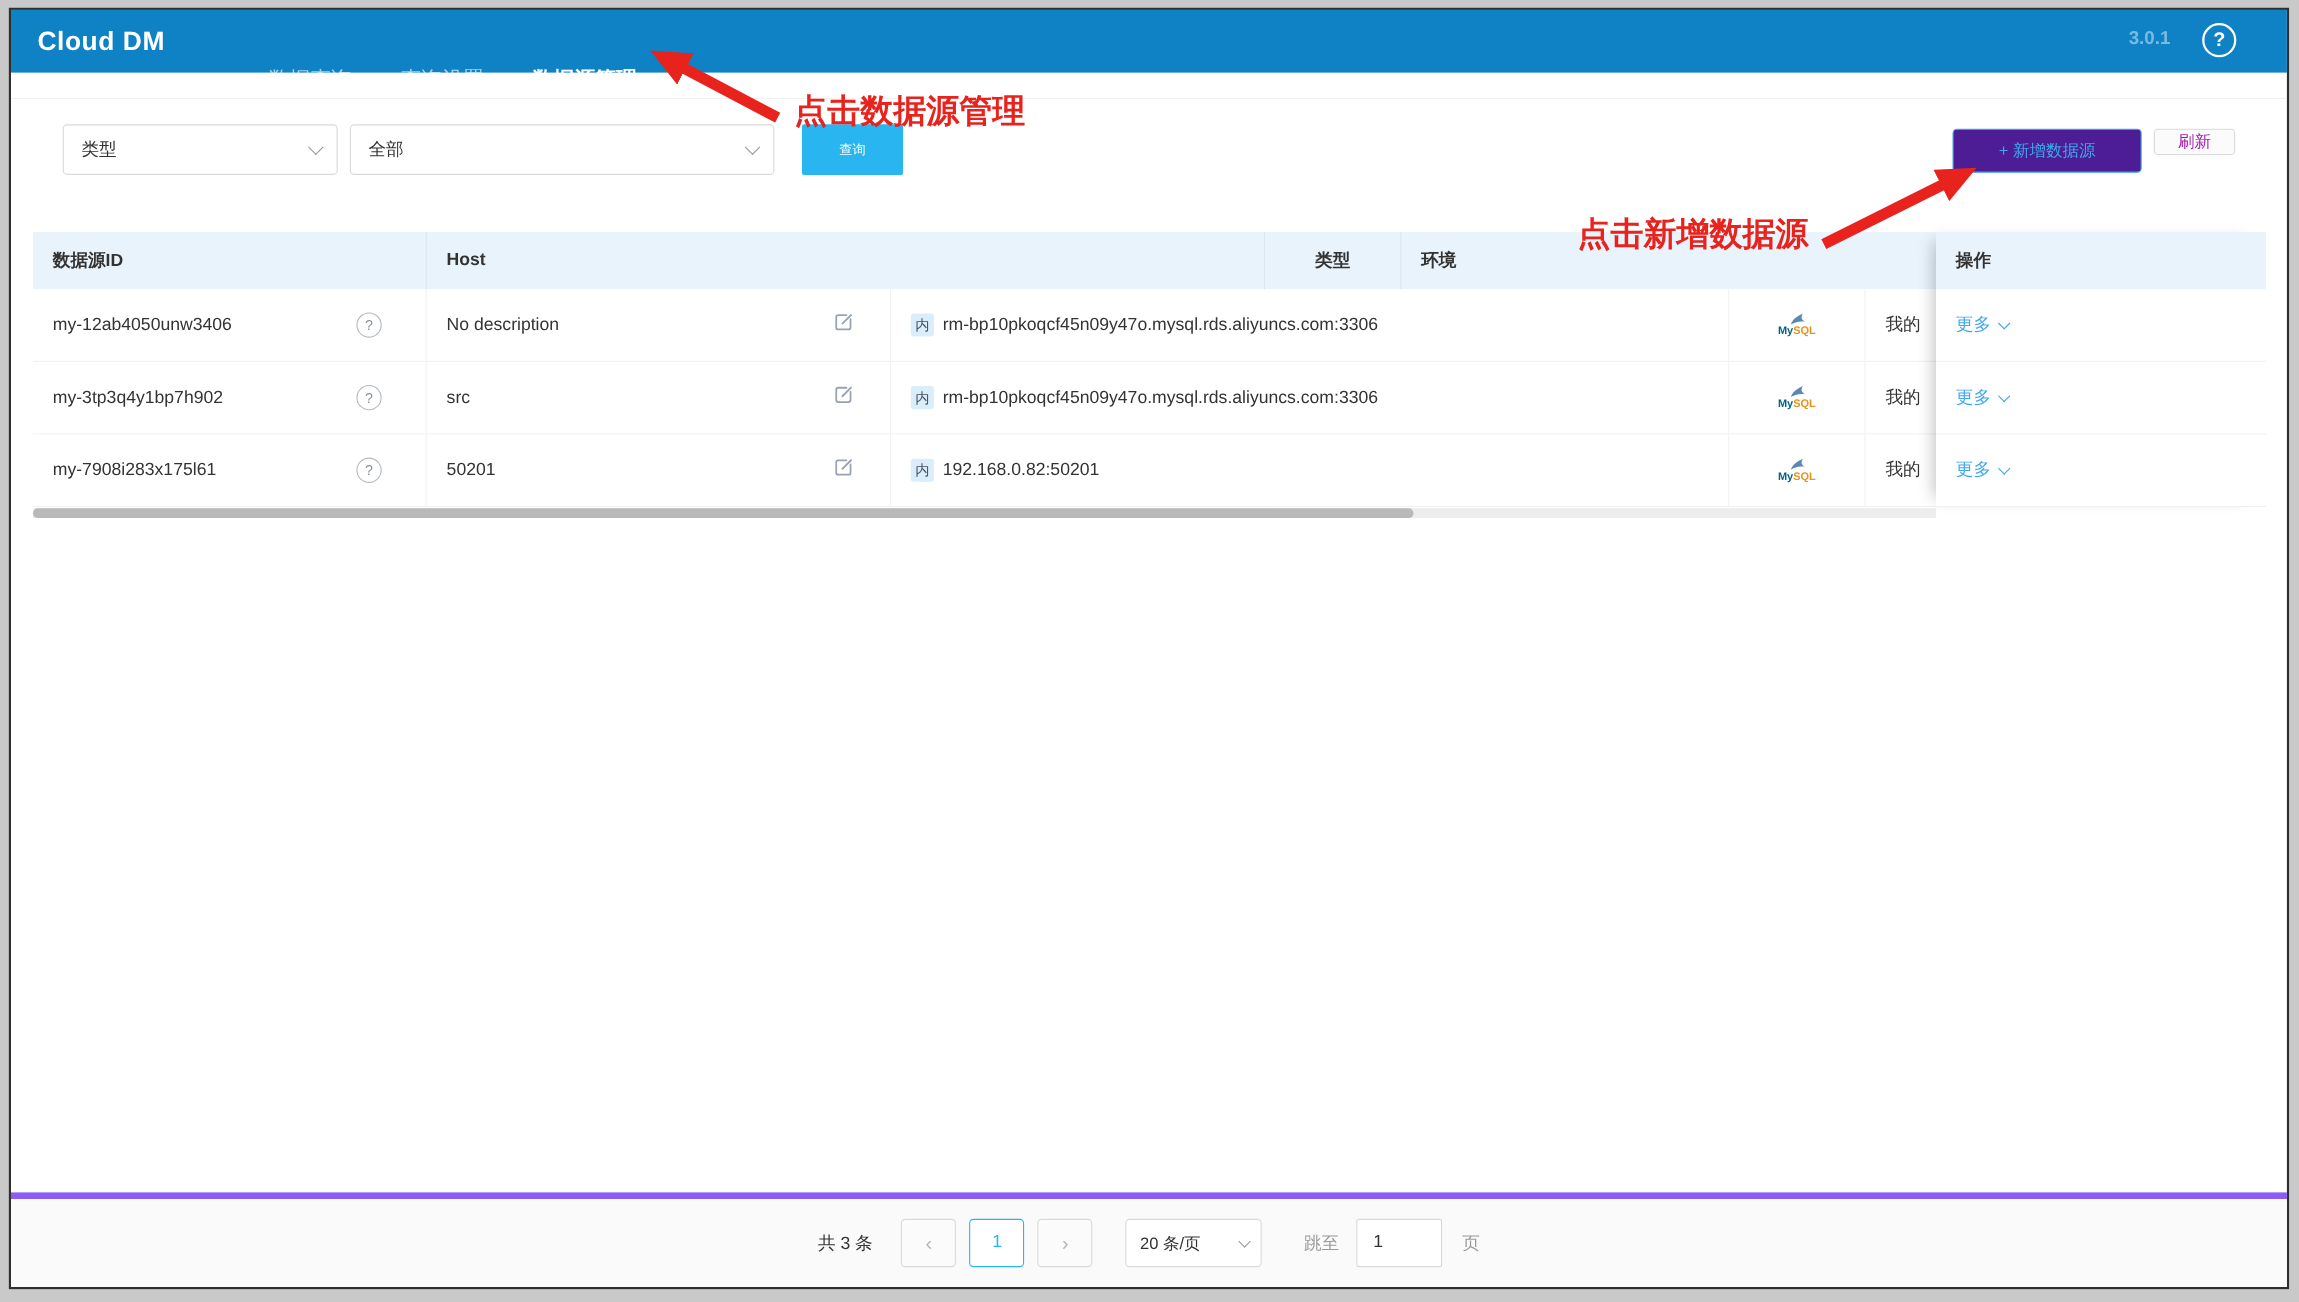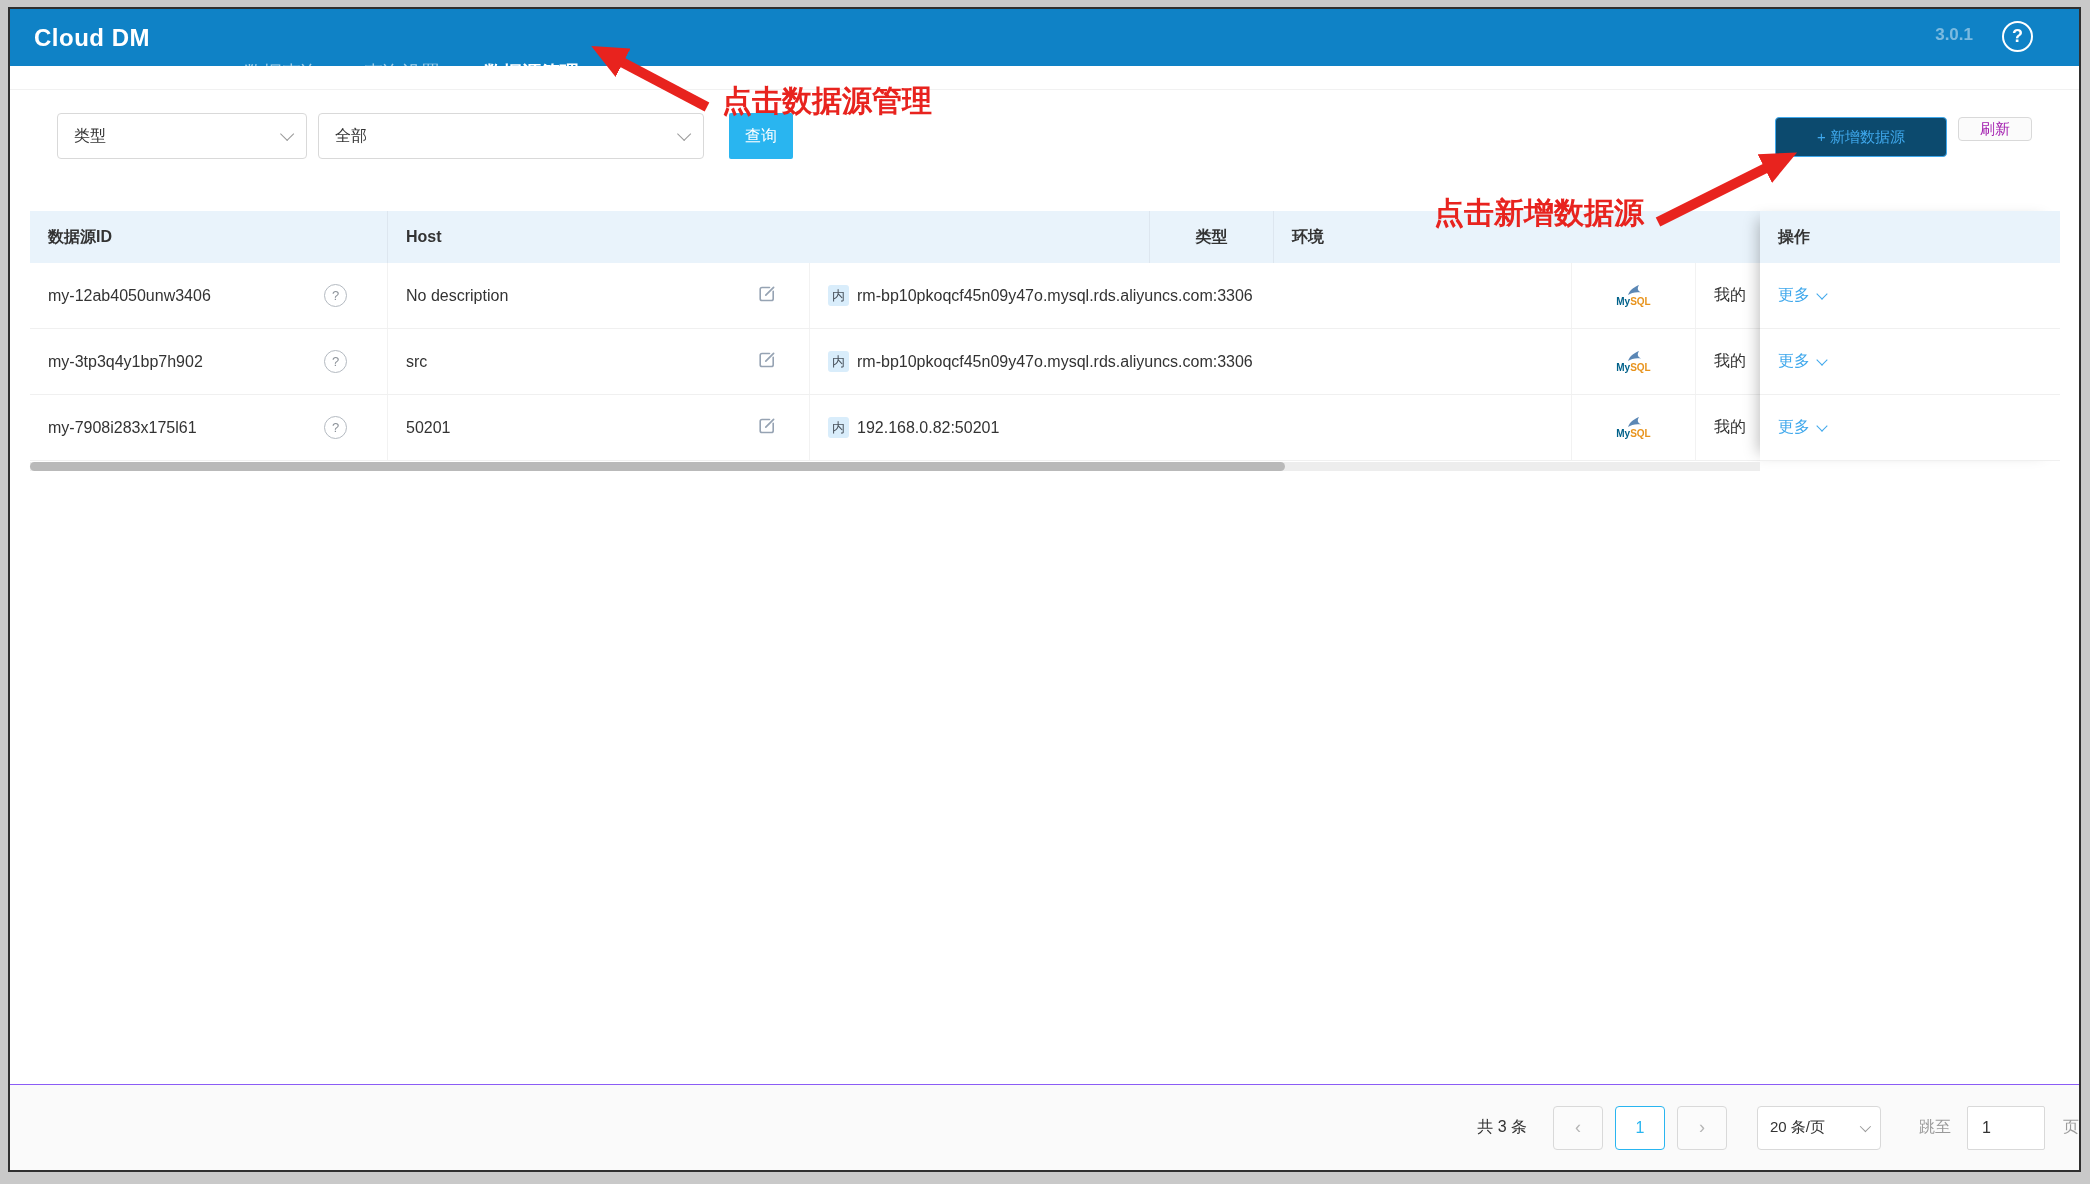--- a/index.html
+++ b/index.html
@@ -21,22 +21,22 @@
   .help-btn{position:absolute;right:46px;top:12px;width:31px;height:31px;border:2.5px solid #fff;border-radius:50%;color:#fff;font-size:18px;font-weight:bold;display:flex;align-items:center;justify-content:center;cursor:pointer;}
 
   .content-divider{position:absolute;left:0;right:0;top:80px;height:1px;background:#f1f1f1;}
 
   
   .select{position:absolute;height:46px;border:1px solid #d9d9d9;border-radius:4px;background:#fff;display:flex;align-items:center;padding:0 16px;font-size:16px;color:#333;cursor:pointer;}
   .sel-type{left:47px;top:104px;width:250px;}
   .sel-scope{left:308px;top:104px;width:386px;}
   .chev{margin-left:auto;width:10px;height:10px;border-right:1.8px solid #999;border-bottom:1.8px solid #999;transform:rotate(45deg) translateY(-3px);}
   .btn{display:flex;align-items:center;justify-content:center;cursor:pointer;}
-  .query-btn{position:absolute;left:719px;top:104px;width:64px;height:46px;background:var(--c-primary);color:#fff;font-size:16px;border-radius:2px;border:none;}
-  .add-btn{position:absolute;left:1765px;top:108px;width:172px;height:40px;background:#0c4a6e;border:1px solid var(--c-link);color:var(--c-link);font-size:15px;border-radius:4px;}
+  .query-btn{position:absolute;left:719px;top:104px;width:92px;height:46px;background:var(--c-primary);color:#fff;font-size:12px;border-radius:2px;border:none;}
+  .add-btn{position:absolute;left:1765px;top:108px;width:172px;height:40px;background:#4c1d95;border:1px solid var(--c-link);color:var(--c-link);font-size:15px;border-radius:4px;}
   .refresh-btn{position:absolute;left:1948px;top:108px;width:74px;height:24px;background:#fbfbfb;border:1px solid #d9d9d9;color:#a21caf;font-size:15px;border-radius:4px;}
 
   
   .table{position:absolute;left:20px;top:202px;width:2030px;height:250px;}
   .scroll-clip{position:absolute;left:0;top:0;width:1730px;height:250px;overflow:hidden;}
   .scroll-content{width:1866px;}
   .thead,.tr{display:flex;}
   .thead{height:52px;background:var(--c-thead);}
   .tr{height:66px;background:#fff;border-bottom:1px solid #f0f0f0;}
   .th{display:flex;align-items:center;padding:0 18px;font-size:16px;font-weight:bold;color:#333;border-right:1px solid #dde6ef;}
@@ -59,21 +59,21 @@
   .fixed-col{position:absolute;right:0;top:0;width:300px;height:250px;background:#fff;box-shadow:-10px 0 14px -8px rgba(0,0,0,.25);}
   .fixed-col .th{background:var(--c-thead);height:52px;border-right:none;}
   .fixed-cell{height:66px;display:flex;align-items:center;padding:0 18px;border-bottom:1px solid #f0f0f0;}
   .more-link{color:var(--c-link);font-size:16px;display:flex;align-items:center;cursor:pointer;}
   .more-link .chev-sm{width:8px;height:8px;border-right:1.8px solid var(--c-link);border-bottom:1.8px solid var(--c-link);transform:rotate(45deg);margin-left:8px;margin-top:-4px;}
 
   .hscroll{position:absolute;left:20px;top:453px;width:1730px;height:9px;background:#ededed;}
   .hscroll-thumb{position:absolute;left:0;top:0;height:9px;width:1255px;background:#b9b9b9;border-radius:5px;cursor:grab;}
 
   
-  .footer{position:absolute;left:0;right:0;bottom:0;height:86px;background:#fafafa;border-top:1px solid #8b5cf6;display:flex;align-items:center;justify-content:flex-end;}
+  .footer{position:absolute;left:0;right:0;bottom:0;height:86px;background:#fafafa;border-top:6px solid #8b5cf6;display:flex;align-items:center;justify-content:center;}
   .pager{display:flex;align-items:center;font-size:16px;color:#333;}
   .total{margin-right:20px;}
   .pg-btn{width:50px;height:44px;border:1px solid #d9d9d9;border-radius:4px;background:#fbfbfb;color:#b5b5b5;font-size:18px;display:flex;align-items:center;justify-content:center;cursor:pointer;margin:0 6px;}
   .pg-cur{width:50px;height:44px;border:1px solid var(--c-primary);border-radius:4px;background:#fff;color:var(--c-primary);font-size:16px;display:flex;align-items:center;justify-content:center;cursor:pointer;margin:0 6px;}
   .pg-size{width:124px;height:44px;border:1px solid #d9d9d9;border-radius:4px;background:#fff;display:flex;align-items:center;padding:0 12px;font-size:15px;color:#333;margin-left:24px;cursor:pointer;}
   .pg-size .chev{transform:rotate(45deg) translateY(-2px);width:8px;height:8px;}
   .jump-label{color:#9a9a9a;margin-left:38px;}
   .jump-input{width:78px;height:44px;border:1px solid #d9d9d9;border-radius:2px;margin-left:16px;text-align:left;padding-left:14px;font-size:16px;color:#333;outline:none;}
   .page-label{color:#9a9a9a;margin-left:18px;}
 

